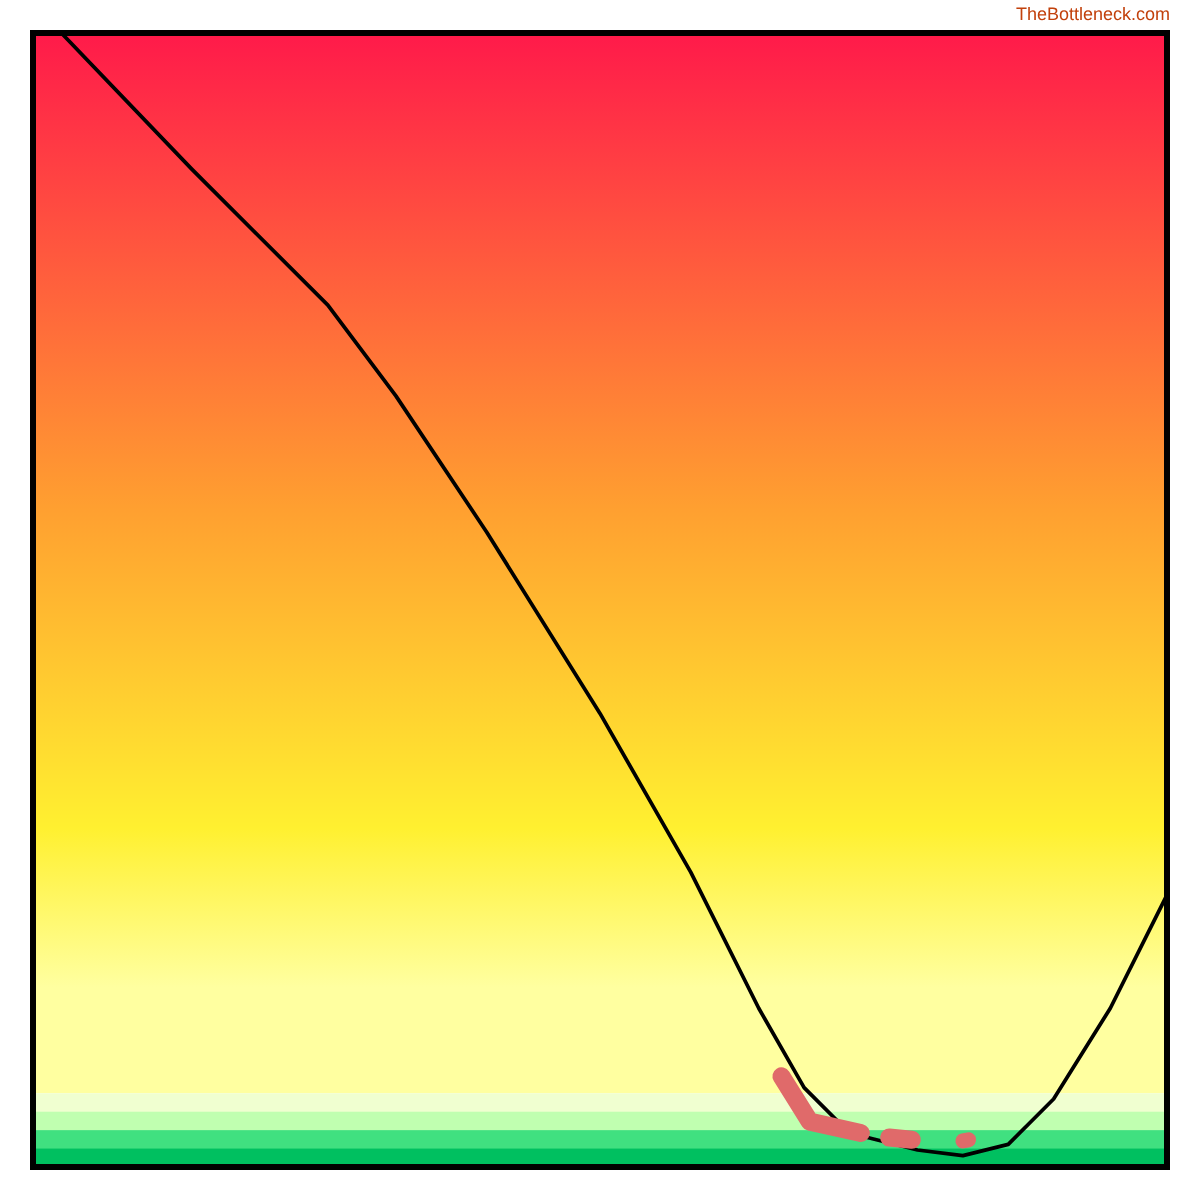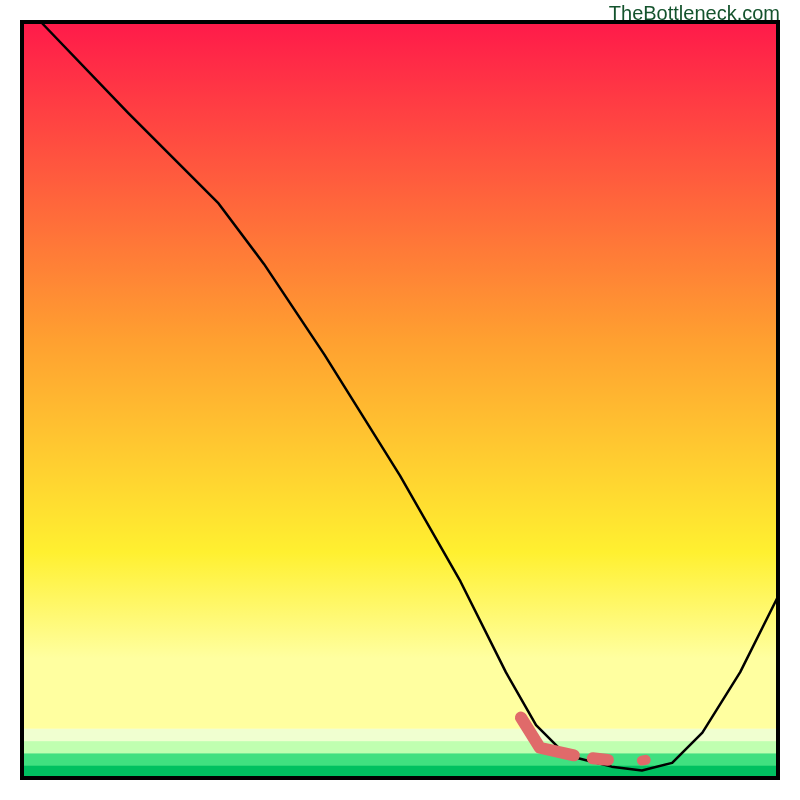--- a/index.html
+++ b/index.html
@@ -13,22 +13,22 @@
   .container {
     position: relative;
     width: 800px;
     height: 800px;
   }
   .watermark {
     position: absolute;
     top: 2px;
     right: 20px;
     font-family: Arial, Helvetica, sans-serif;
-    font-size: 20px;
-    color: #14532d;
+    font-size: 12px;
+    color: #c2410c;
     z-index: 10;
   }
   svg {
     display: block;
   }
 </style>
 </head>
 <body>
 
 <div class="container">

